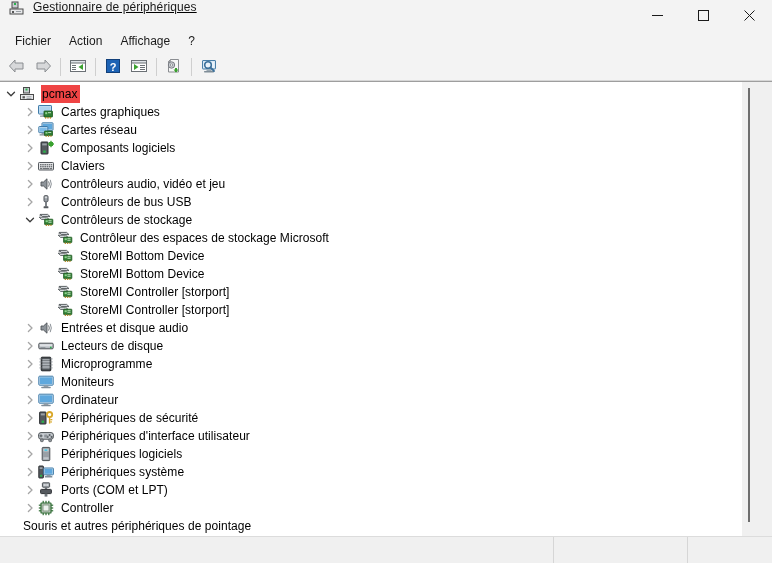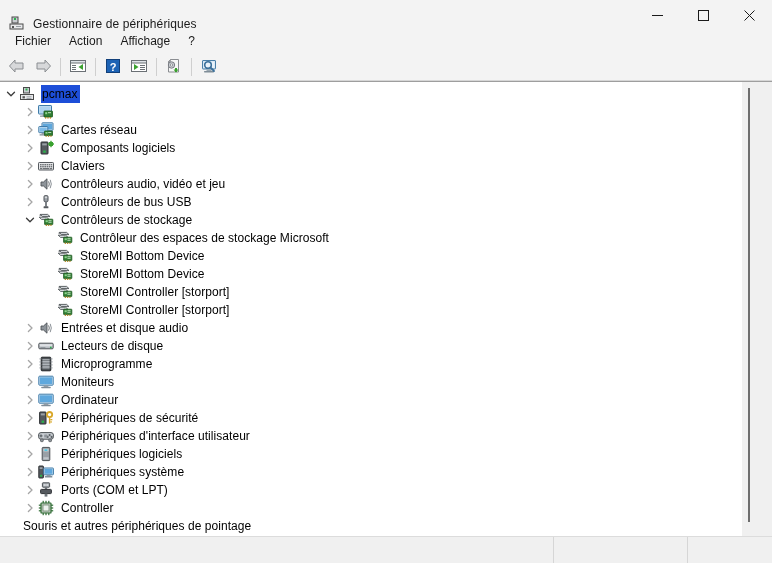--- a/index.html
+++ b/index.html
@@ -25,23 +25,24 @@
     flex-direction: column;
     background: #f0f0f0;
   }
 
   
   .titlebar {
     height: 31px;
     min-height: 31px;
     background: #f3f3f3;
     display: flex;
-    align-items: flex-end;
+    align-items: flex-start;
     position: relative;
     border-bottom: 1px solid #f3f3f3;
+    text-decoration: underline;
   }
   .titlebar-icon {
     width: 16px;
     height: 16px;
     margin-left: 9px;
     margin-right: 8px;
     position: relative;
     flex: 0 0 auto;
   }
   .titlebar-title {
@@ -153,21 +154,21 @@
     position: relative;
   }
   .nlabel {
     font-size: 12px;
     color: #000000;
     line-height: 16px;
     padding: 1px 2px 1px 1px;
     letter-spacing: 0.05px;
   }
   .node.selected .nlabel {
-    background: #1d4ed8;
+    background: #ef4444;
   }
   .node.level0 { padding-left: 3px; }
   .node.level1 { padding-left: 22px; }
   .node.level2 { padding-left: 41px; }
 
   
   .vdivider {
     position: absolute;
     left: 748px;
     top: 6px;
@@ -356,20 +357,21 @@
           </div>
           <div class="node level1">
             <span class="chev">
               <svg width="10" height="10" viewBox="0 0 10 10">
                 <path d="M3.4 1.5 L7 5 L3.4 8.5" fill="none" stroke="#a6a6a6" stroke-width="1.3" stroke-linecap="round" stroke-linejoin="round"></path>
               </svg>
             </span>
             <span class="nicon"><svg width="16" height="16" viewBox="0 0 16 16">
                 <use href="#ic-display-adapter-icon"></use>
               </svg></span>
+            <span class="nlabel">Cartes graphiques</span>
           </div>
           <div class="node level1">
             <span class="chev">
               <svg width="10" height="10" viewBox="0 0 10 10">
                 <path d="M3.4 1.5 L7 5 L3.4 8.5" fill="none" stroke="#a6a6a6" stroke-width="1.3" stroke-linecap="round" stroke-linejoin="round"></path>
               </svg>
             </span>
             <span class="nicon"><svg width="16" height="16" viewBox="0 0 16 16">
                 <use href="#ic-network-adapter-icon"></use>
               </svg></span>

